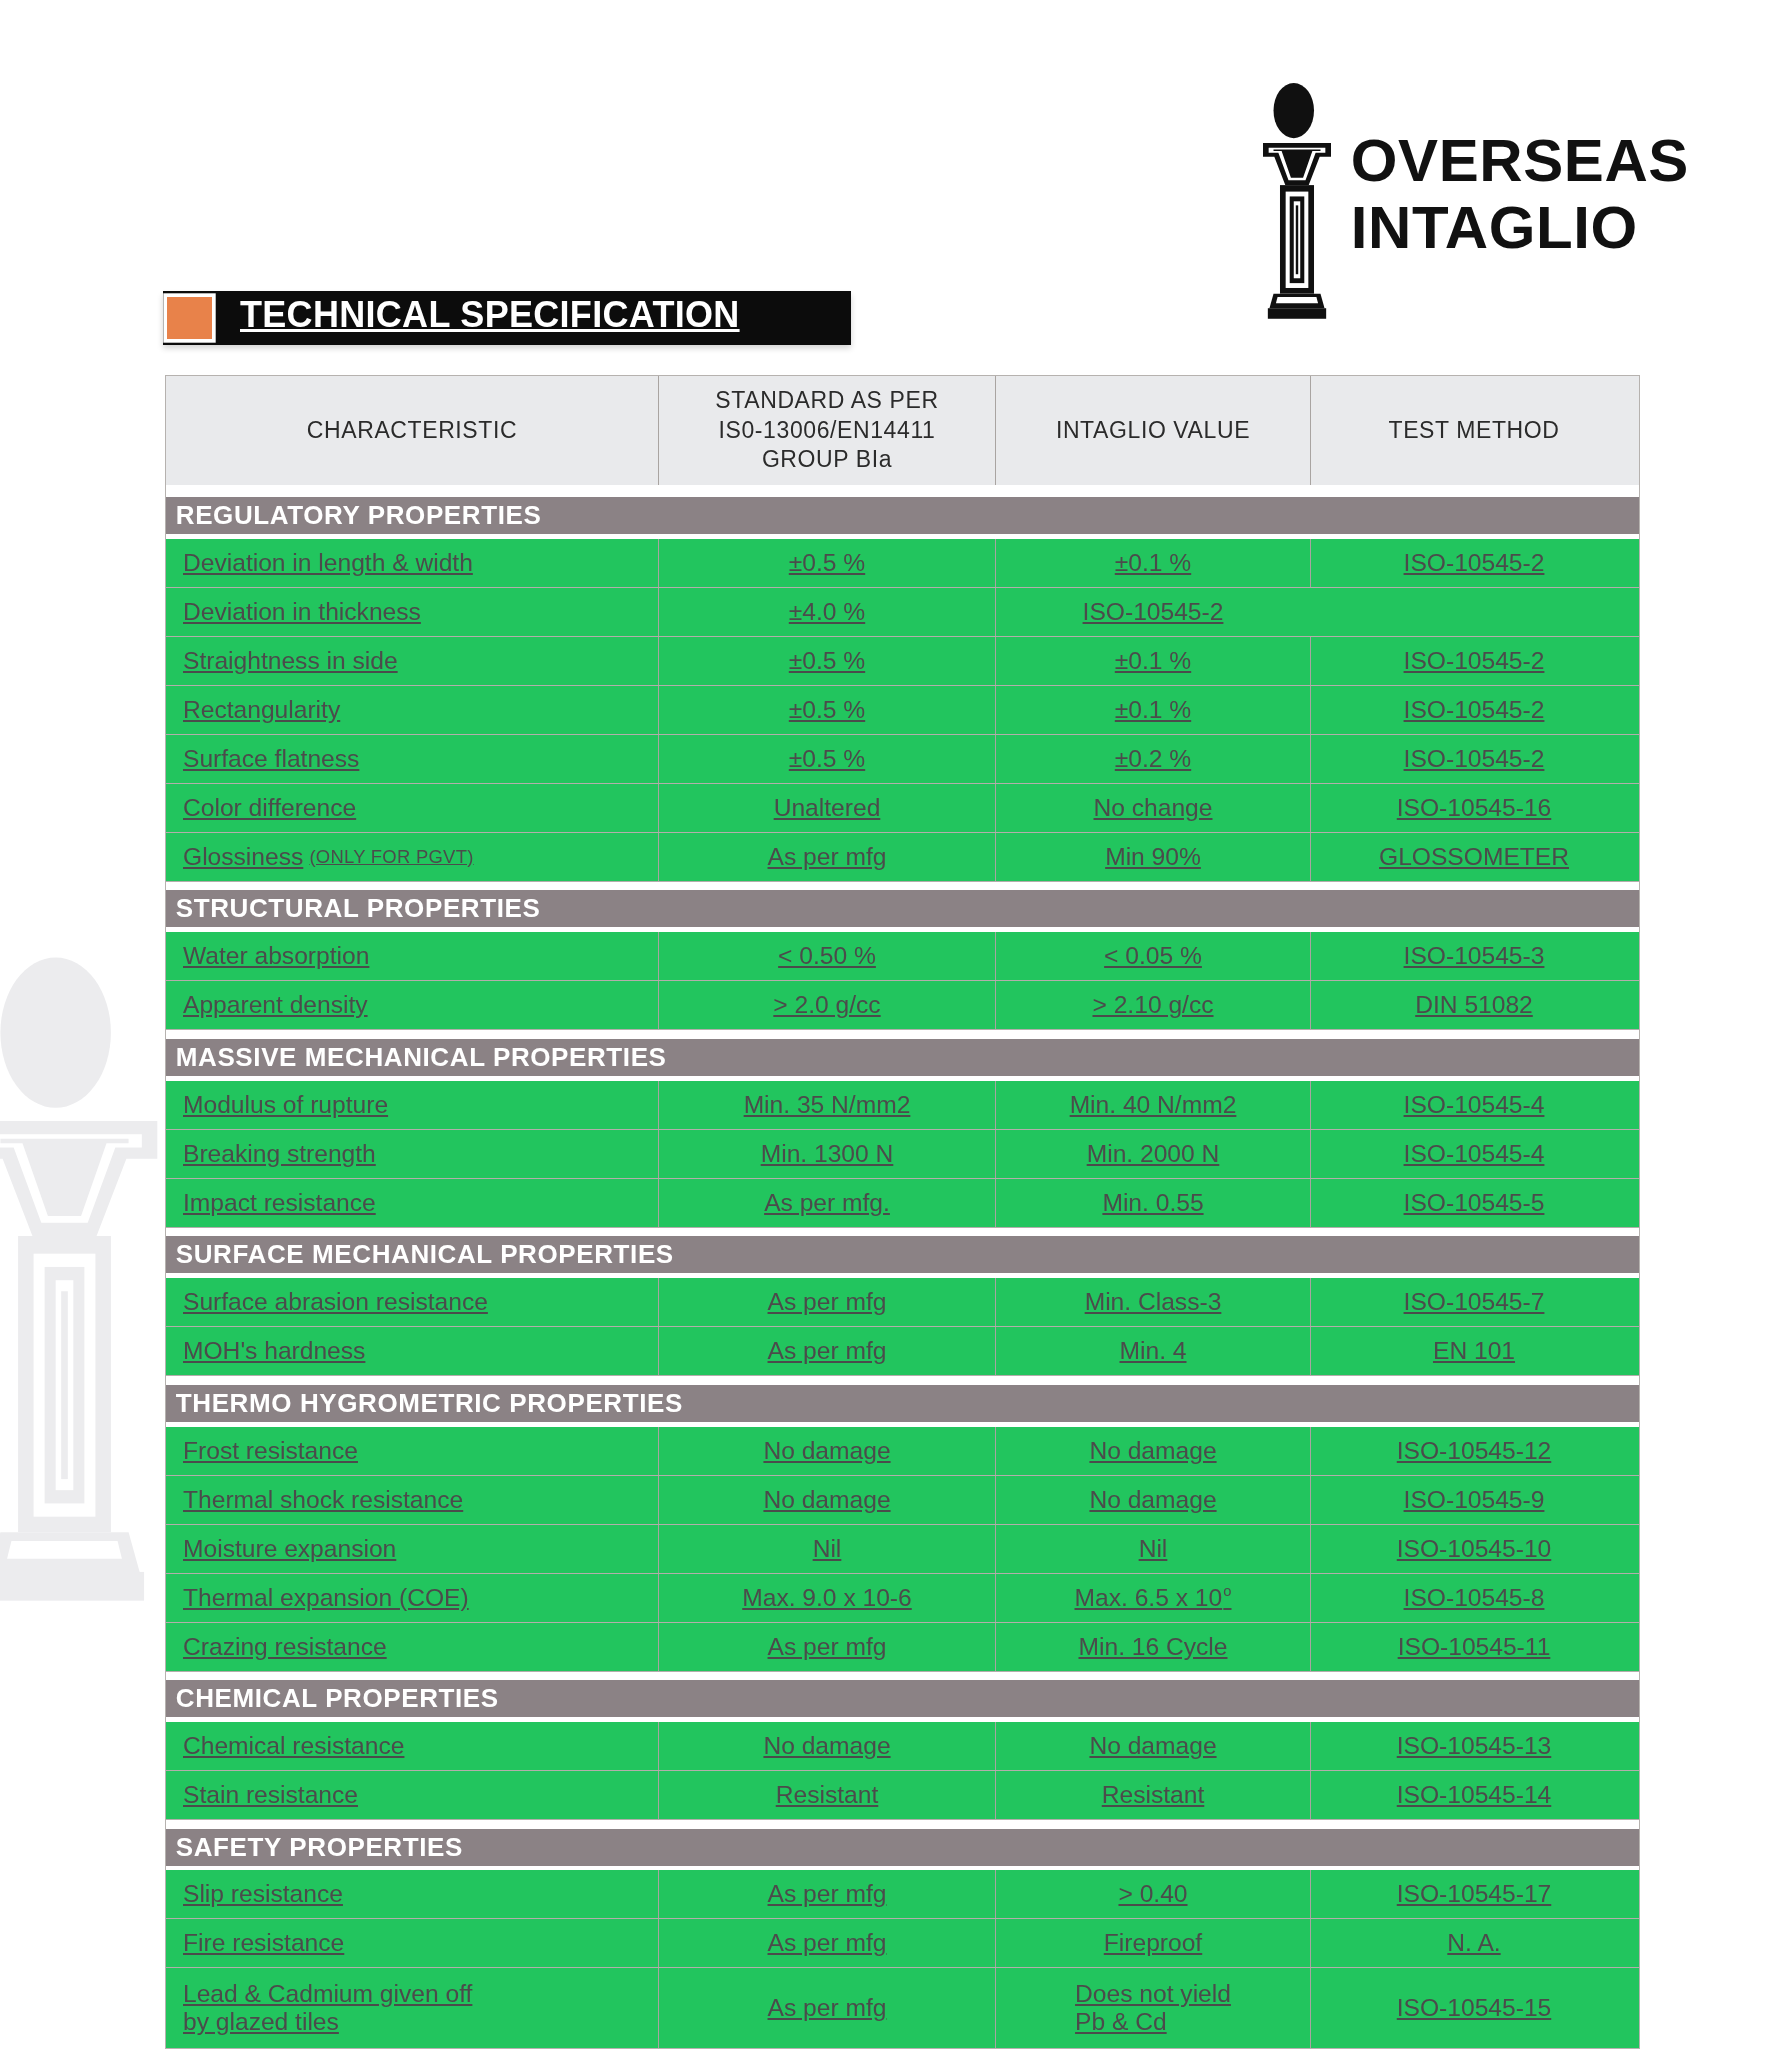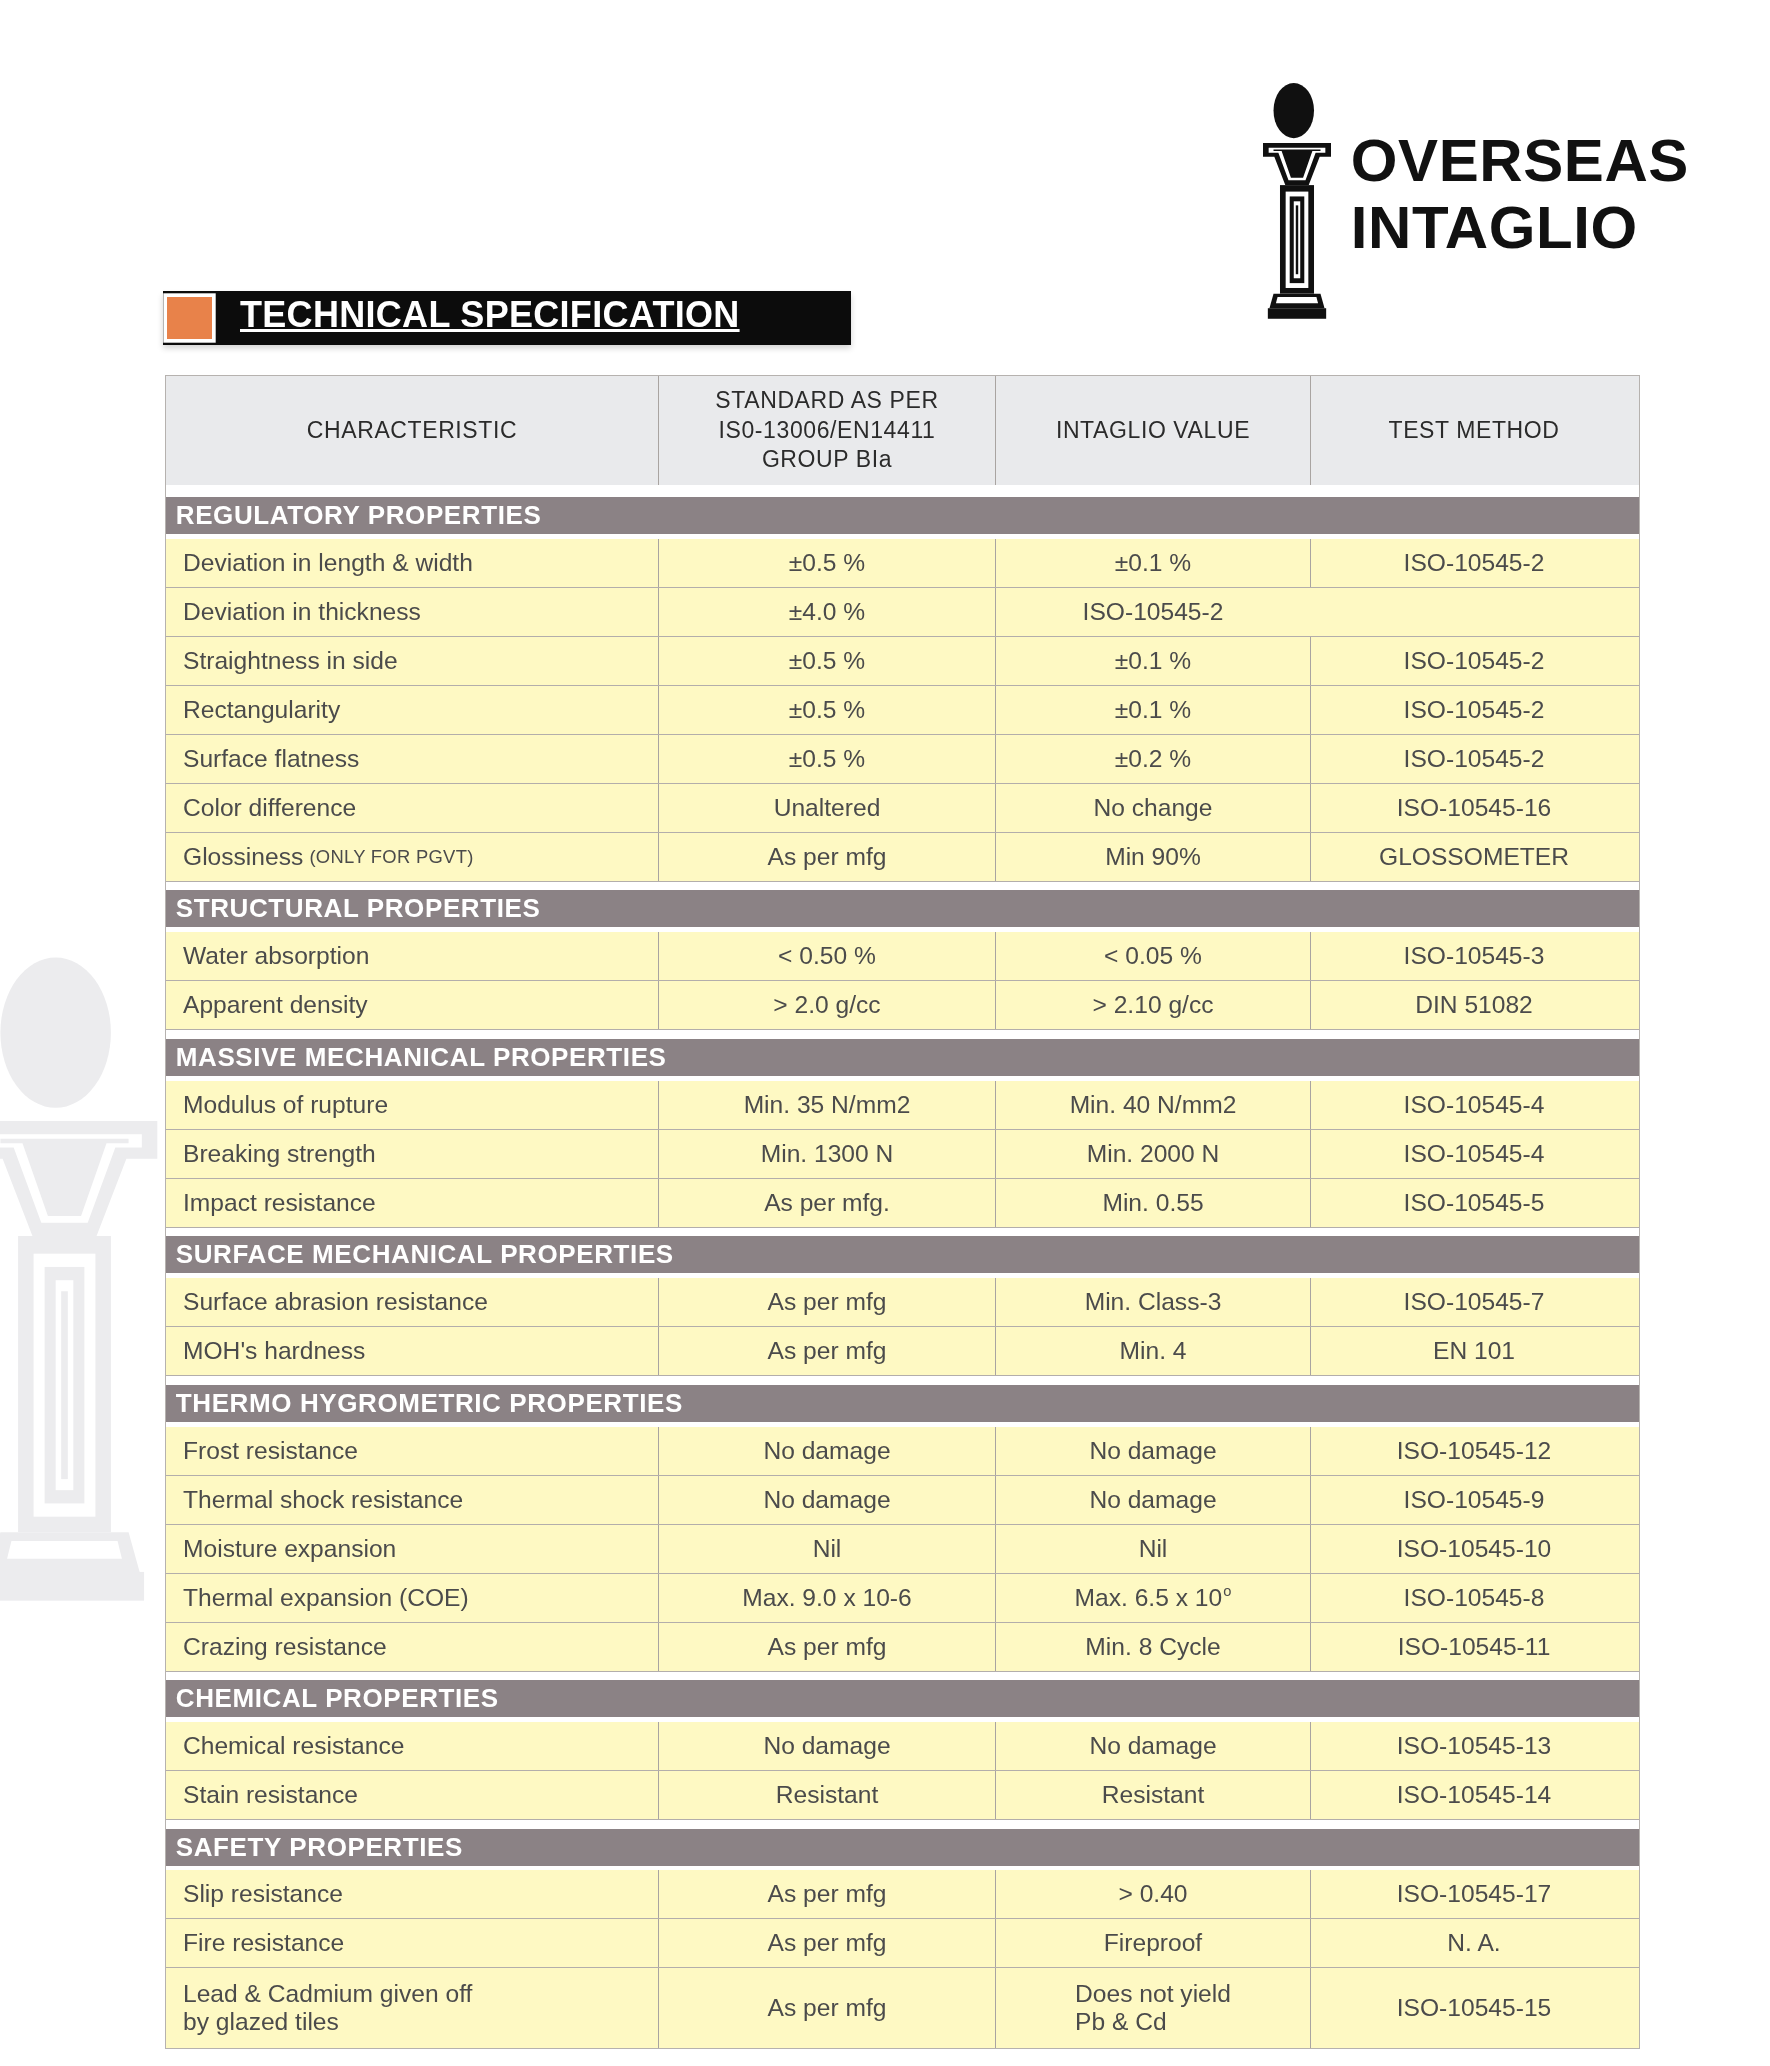--- a/index.html
+++ b/index.html
@@ -52,22 +52,22 @@
   .section-bar{
     height:37px;background:#8b8285;color:#ffffff;
     display:flex;align-items:center;padding-left:9.8px;
     font-weight:bold;font-size:26px;letter-spacing:0.6px;
     margin:8.6px 0 4.9px 0;
   }
   .section-bar.first{margin-top:0;}
 
   .row{
     display:grid;grid-template-columns:492px 337px 315px 327px;
-    min-height:49px;background:#fef9c3;border-bottom:1.2px solid #b3aeab;
-    font-size:24.6px;color:#4b4b4b;box-sizing:border-box;
+    min-height:49px;background:#22c55e;border-bottom:1.2px solid #b3aeab;
+    font-size:24.6px;color:#4b4b4b;box-sizing:border-box;text-decoration:underline;
   }
   .row:last-child{border-bottom:none;}
   .row.tall{min-height:80px;}
   .cell{display:flex;align-items:center;justify-content:center;
     padding:4.9px 8.6px;box-sizing:border-box;text-align:center;}
   .cell.char{justify-content:flex-start;text-align:left;padding-left:17px;white-space:pre-line;}
   .cell + .cell{border-left:1.2px solid #a9a4a1;}
   .cell .note{font-size:18.4px;letter-spacing:0.3px;margin-left:6.1px;color:#4b4b4b;}
   .cell .pre{white-space:pre-line;text-align:left;}
   .cell sup{font-size:14.7px;line-height:0;vertical-align:super;margin-left:1.2px;}
@@ -275,21 +275,21 @@
         <div class="cell">Max. 9.0 x 10-6</div>
         <div class="cell">
           <span class="pre">Max. 6.5 x 10<sup>o</sup></span>
         </div>
         <div class="cell">ISO-10545-8</div>
       </div>
       <div class="row">
         <div class="cell char">Crazing resistance</div>
         <div class="cell">As per mfg</div>
         <div class="cell">
-          <span class="pre">Min. 8 Cycle</span>
+          <span class="pre">Min. 16 Cycle</span>
         </div>
         <div class="cell">ISO-10545-11</div>
       </div>
       <div class="section-bar">CHEMICAL PROPERTIES</div>
       <div class="row">
         <div class="cell char">Chemical resistance</div>
         <div class="cell">No damage</div>
         <div class="cell">
           <span class="pre">No damage</span>
         </div>

